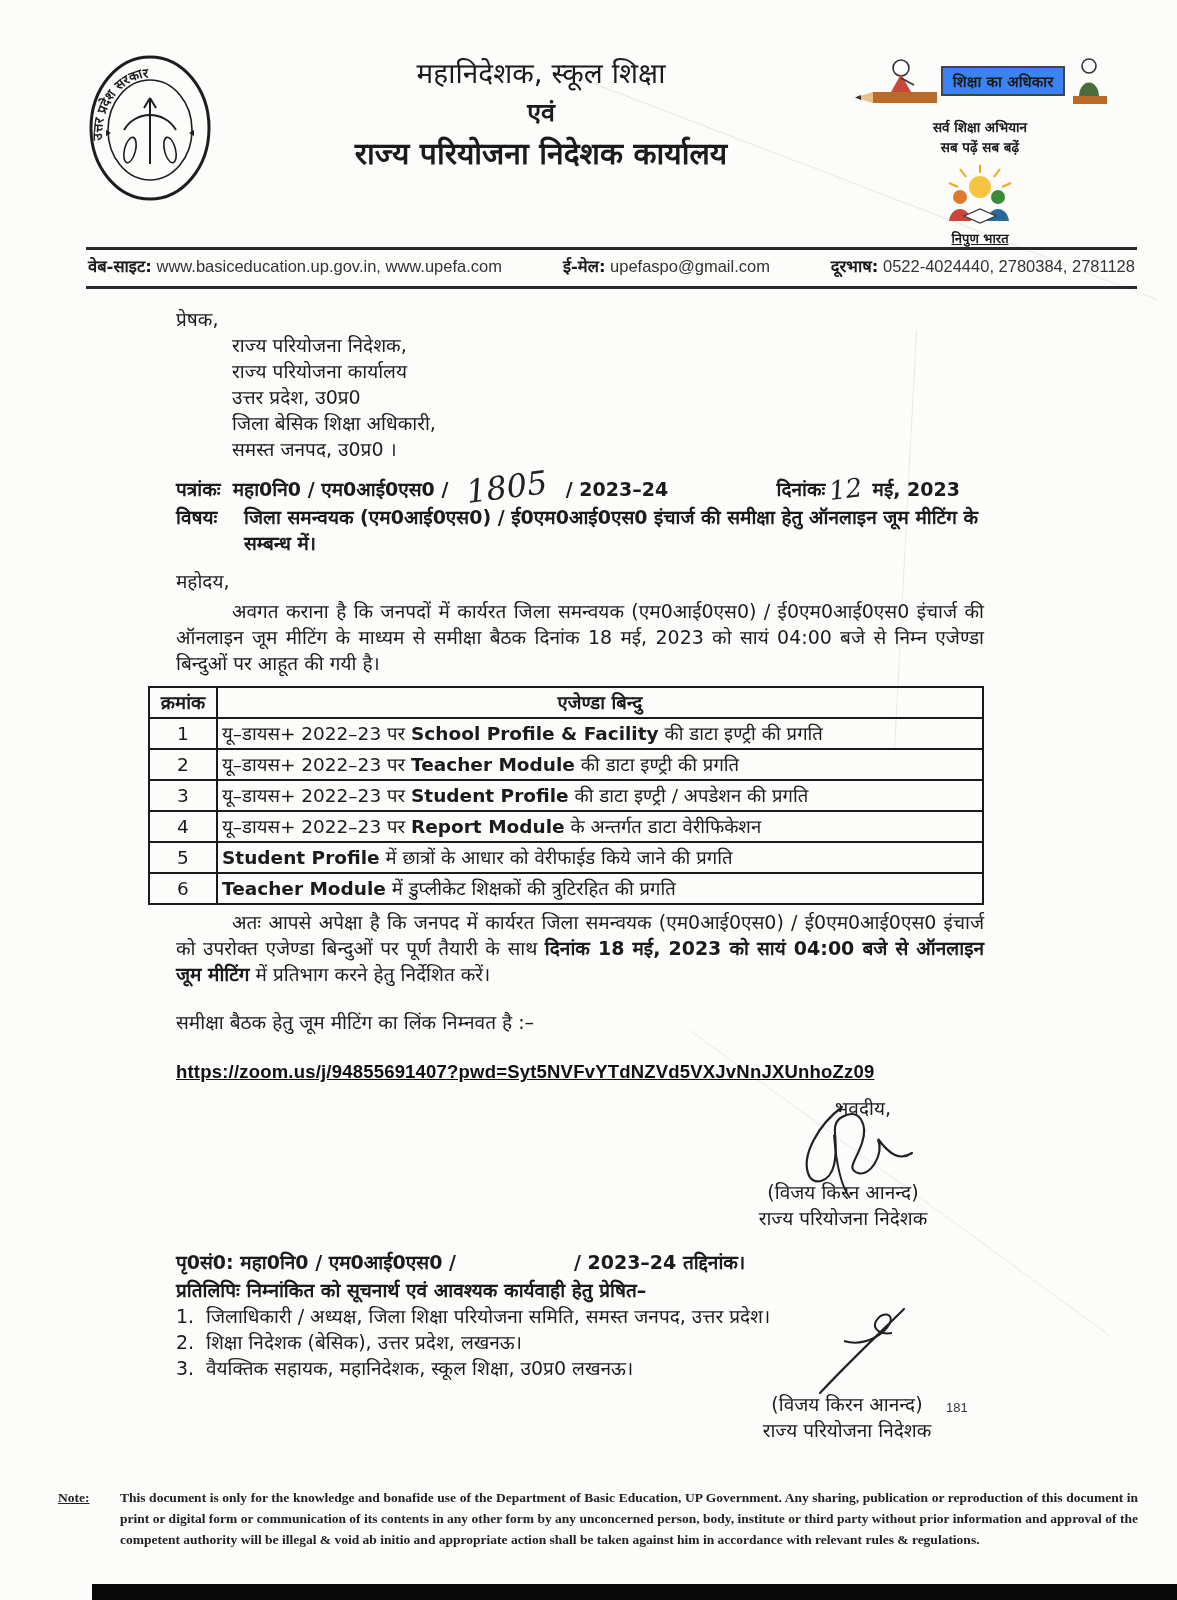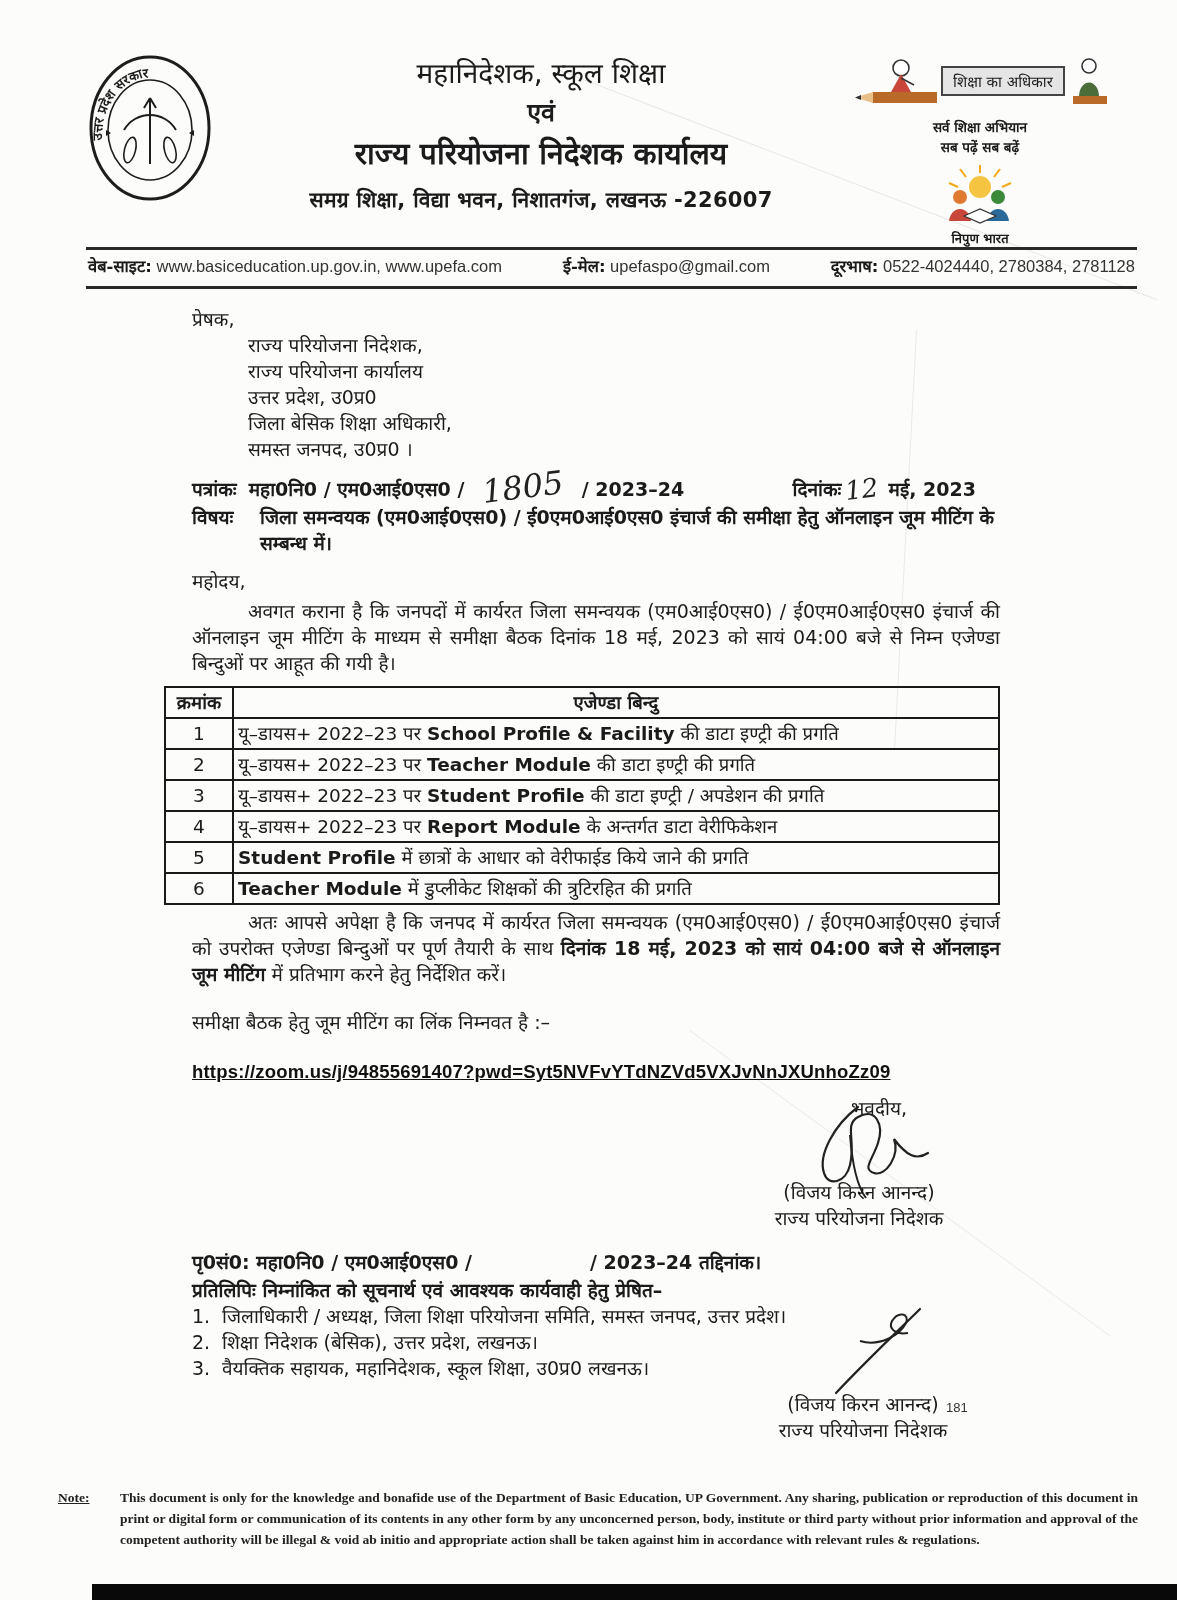--- a/index.html
+++ b/index.html
@@ -13,32 +13,32 @@
   .crease3{width:520px;height:1px;left:690px;top:1030px;transform:rotate(36deg);transform-origin:left top;background:rgba(100,100,100,.10);}
   
   .emblem{position:absolute;left:86px;top:52px;width:128px;height:152px;}
   .header-center{position:absolute;left:232px;top:58px;width:618px;text-align:center;}
   .title1{font-size:28px;font-weight:400;line-height:1.15;}
   .title2{font-size:25px;font-weight:700;margin-top:4px;}
   .title3{font-size:30px;font-weight:700;margin-top:4px;}
   .address{font-size:21px;font-weight:700;margin-top:12px;letter-spacing:.3px;}
   .header-right{position:absolute;right:42px;top:52px;width:310px;display:flex;flex-direction:column;align-items:center;}
   .rte-row{display:flex;align-items:center;gap:4px;}
-  .rte-box{border:2px solid #444;padding:3px 10px;font-size:15px;font-weight:400;white-space:nowrap;background:#e5e5e5;}
+  .rte-box{border:2px solid #444;padding:3px 10px;font-size:15px;font-weight:700;white-space:nowrap;background:#3b82f6;}
   .ssa{margin-top:8px;text-align:center;font-size:13.5px;font-weight:700;line-height:1.45;}
   .nipun{margin-top:6px;display:flex;flex-direction:column;align-items:center;}
-  .nipun-label{font-size:13px;font-weight:700;margin-top:2px;}
+  .nipun-label{font-size:13px;font-weight:700;margin-top:2px;text-decoration:underline;}
   .rule{position:absolute;left:86px;right:40px;height:3px;background:#2a2a2a;}
   .rule-top{top:247px;}
   .rule-bottom{top:286px;}
   .contact{position:absolute;left:88px;right:42px;top:254px;display:flex;justify-content:space-between;
            font-size:16.5px;color:#333;font-family:"Liberation Sans",sans-serif;white-space:nowrap;}
   .contact .lbl{font-weight:700;color:#1b1b1b;font-family:"DejaVu Sans",sans-serif;text-align:right;}
   
-  .bodytxt{position:absolute;left:192px;top:306px;width:808px;font-size:19px;line-height:26px;}
+  .bodytxt{position:absolute;left:176px;top:306px;width:808px;font-size:19px;line-height:26px;}
   .ind{padding-left:56px;}
   .refline{margin-top:10px;display:flex;align-items:baseline;white-space:nowrap;}
   .hand{display:inline-block;font-family:"DejaVu Serif",serif;font-style:italic;font-size:32px;
         transform:rotate(-7deg);margin:0 18px;position:relative;top:2px;color:#222;}
   .hand2{font-size:26px;margin:0 4px;}
   .ref-spacer{flex:1;}
   .date-group{padding-right:24px;}
   .subject{display:flex;gap:12px;margin-top:2px;font-weight:700;}
   .subj-label{flex:0 0 56px;}
   .salutation{margin-top:12px;}
@@ -96,21 +96,20 @@
       <ellipse cx="44" cy="98" rx="5.5" ry="13" fill="none" stroke="#1d1d1d" stroke-width="1.6" transform="rotate(14 44 98)"></ellipse>
       <ellipse cx="84" cy="98" rx="5.5" ry="13" fill="none" stroke="#1d1d1d" stroke-width="1.6" transform="rotate(-14 84 98)"></ellipse>
       <path d="M20 78 l5 3 l-5 3 z M108 78 l-5 3 l5 3 z" fill="#1d1d1d"></path>
     </svg>
   </div>
 
   <div class="header-center">
     <div class="title1">महानिदेशक, स्कूल शिक्षा</div>
     <div class="title2">एवं</div>
     <div class="title3">राज्य परियोजना निदेशक कार्यालय</div>
-    <div class="address">समग्र शिक्षा, विद्या भवन, निशातगंज, लखनऊ -226007</div>
   </div>
 
   <div class="header-right">
     <div class="rte-row">
       <svg width="86" height="58" viewBox="0 0 86 58">
         <rect x="22" y="40" width="64" height="11" fill="#b96a28"></rect>
         <polygon points="22,40 22,51 4,45.5" fill="#e9c08a"></polygon>
         <polygon points="10,43 4,45.5 10,48" fill="#333"></polygon>
         <circle cx="50" cy="16" r="8" fill="#fff" stroke="#333" stroke-width="1.6"></circle>
         <path d="M40 40 L50 22 L60 40 Z" fill="#c8473a"></path>

